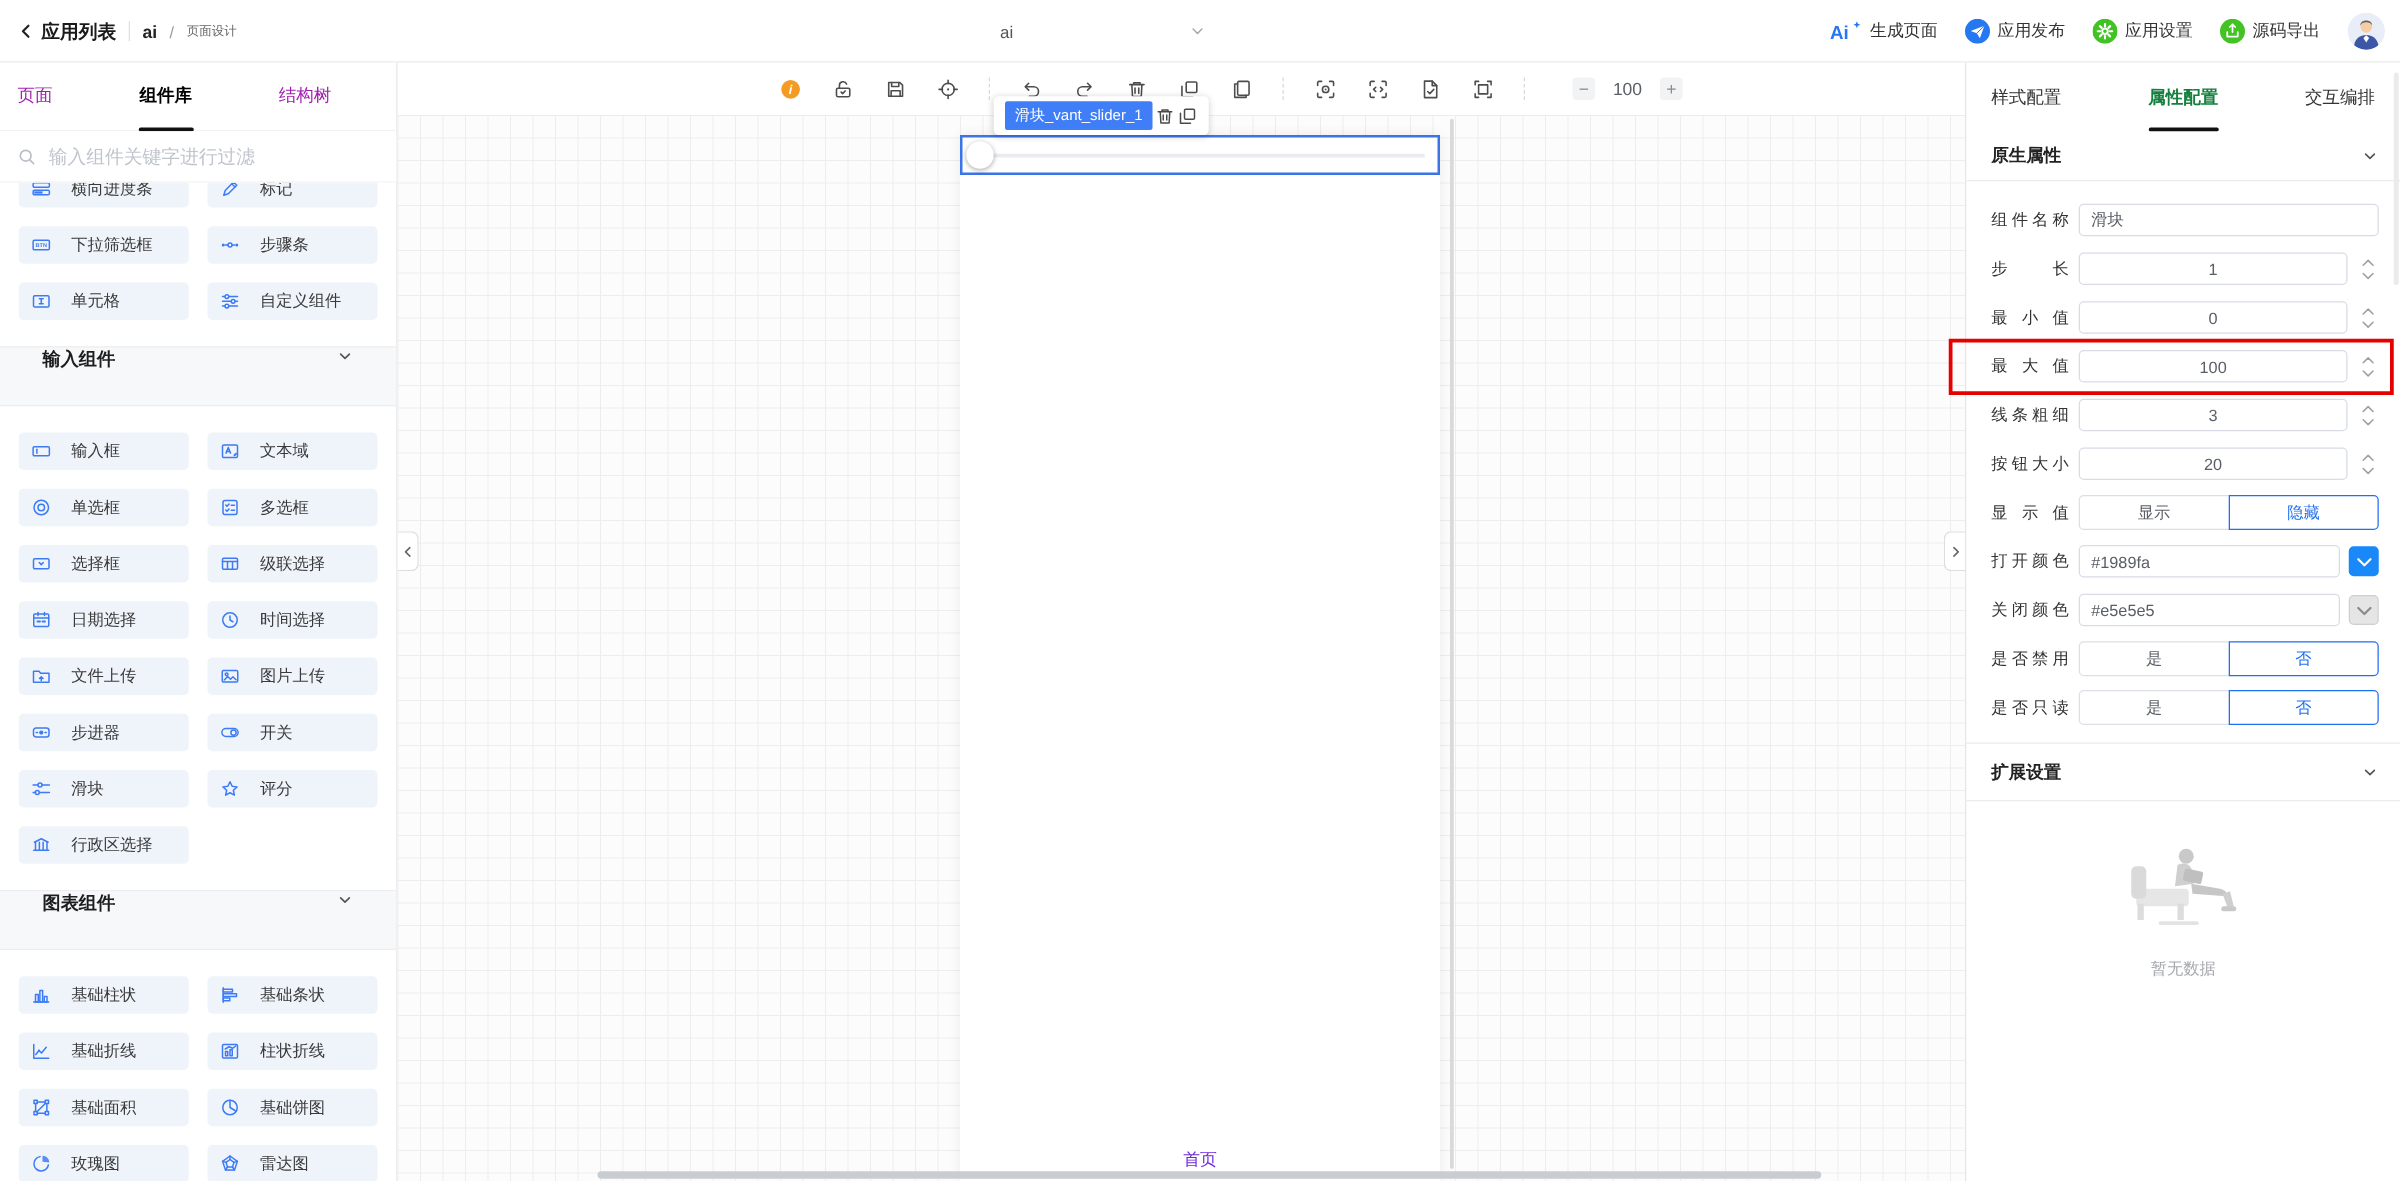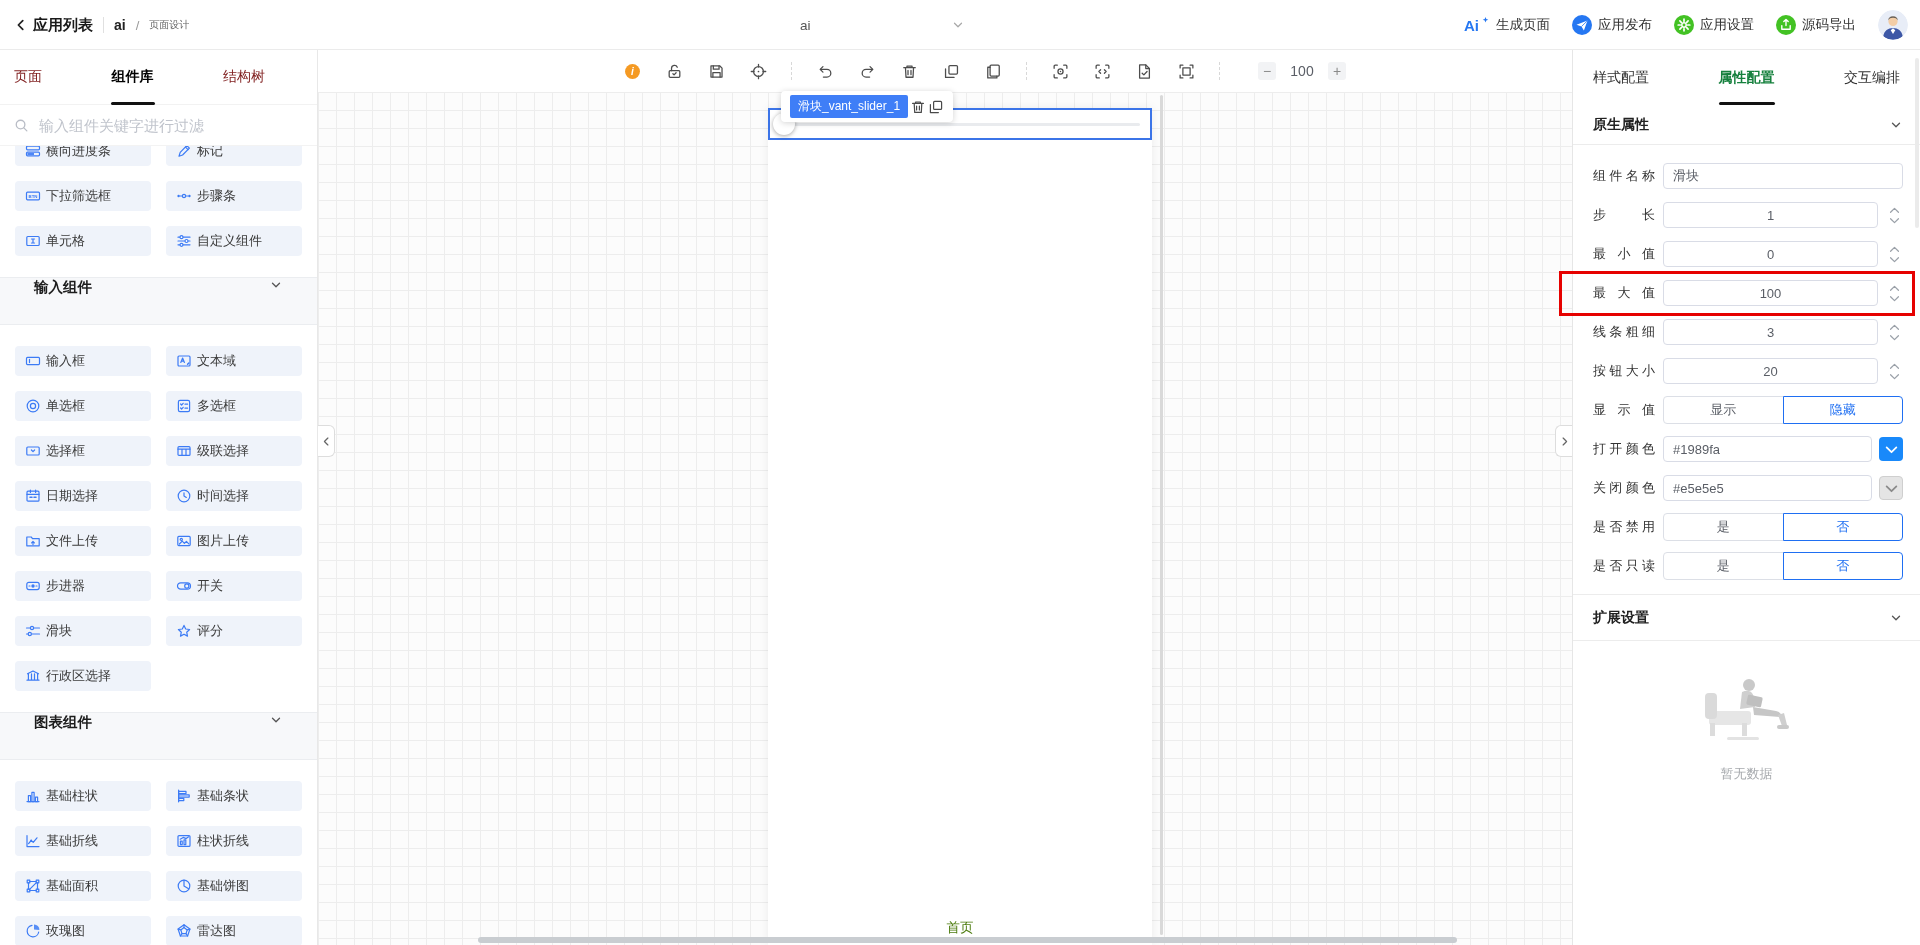--- a/index.html
+++ b/index.html
@@ -22,33 +22,33 @@
   .h-center .pg{font-size:13.5px;color:#555;}
   .h-right{position:absolute;right:12px;top:0;height:50px;display:flex;align-items:center;gap:22px;}
   .h-action{display:flex;align-items:center;gap:6px;font-size:13.5px;color:#333;cursor:pointer;}
   .avatar{width:30px;height:30px;border-radius:50%;overflow:hidden;display:block;}
 
   
   aside{position:absolute;left:0;top:50px;width:318px;bottom:0;background:#fff;
     border-right:1px solid #e8e8e8;display:flex;flex-direction:column;z-index:20;}
   .s-tabs{height:55px;flex:none;display:flex;align-items:center;justify-content:space-between;
     padding:0 52px 0 14px;border-bottom:1px solid #f2f2f2;}
-  .s-tab{position:relative;height:55px;display:flex;align-items:center;font-size:14px;color:#7f1d1d;cursor:pointer;}
+  .s-tab{position:relative;height:55px;display:flex;align-items:center;font-size:14px;color:#a21caf;cursor:pointer;}
   .s-tab.active{font-weight:bold;color:#000;}
   .s-tab.active::after{content:"";position:absolute;left:50%;transform:translateX(-50%);
     bottom:0;width:44px;height:3px;background:#111;border-radius:2px;}
   .s-search{height:41px;flex:none;display:flex;align-items:center;gap:8px;padding:0 14px;
     border-bottom:1px solid #f3f3f3;background:#fff;position:relative;z-index:3;}
   .s-search input{border:none;outline:none;flex:1;font-size:15px;color:#1d4ed8;background:transparent;}
   .s-search input::placeholder{color:#c0c4cc;}
   .s-list{flex:1;overflow:hidden;position:relative;}
   .c-grid{display:grid;grid-template-columns:1fr 1fr;gap:15px;padding:0 15px;margin:21px 0;}
   .c-grid.clipped{margin-top:-10px;}
   .c-item{height:30px;background:#eff3fa;border-radius:4px;display:flex;align-items:center;
-    gap:5px;padding:0 10px;cursor:grab;}
+    gap:16px;padding:0 10px;cursor:grab;}
   .c-item-label{font-size:13px;color:#3a3a3a;white-space:nowrap;}
   .c-section{height:48px;background:#f7f8fa;border-top:1px solid #ebedf0;border-bottom:1px solid #ebedf0;
     display:flex;align-items:flex-start;padding:0 34px;cursor:pointer;}
   .c-section-title{font-size:14.5px;font-weight:bold;color:#1d1d1d;}
   .c-section .ic{margin-left:auto;}
 
   
   main{position:absolute;left:318px;top:50px;right:348px;bottom:0;background:#fff;}
   .toolbar{position:absolute;top:0;left:0;right:0;height:42px;background:#fff;display:flex;
     align-items:center;gap:24px;padding-left:305px;z-index:5;}
@@ -62,23 +62,23 @@
     background:linear-gradient(#ededed 1px,transparent 1px) 0 0/18px 18px,
                linear-gradient(90deg,#ededed 1px,transparent 1px) 0 0/18px 18px,#fcfcfc;}
   .phone{position:absolute;left:450px;top:16px;bottom:0;width:384px;background:#fff;
     box-shadow:0 0 10px rgba(0,0,0,.07);}
   .sel{position:absolute;left:0;top:0;right:0;height:32px;border:2px solid #3b74e8;background:#fff;cursor:pointer;}
   .v-track{position:absolute;left:10px;right:10px;top:13px;height:2.5px;background:#e9ebee;border-radius:2px;}
   .v-handle{position:absolute;left:3px;top:3px;width:22px;height:22px;border-radius:50%;background:#fff;
     box-shadow:0 1px 4px rgba(0,0,0,.35);cursor:grab;}
   .phone-footer{position:absolute;left:0;right:0;bottom:0;height:34px;background:#fff;display:flex;
     align-items:center;justify-content:center;}
-  .phone-footer span{color:#4d7c0f;font-size:13.5px;cursor:pointer;}
-  .badge{position:absolute;left:463px;top:27px;height:31px;background:#fff;border-radius:4px;
-    box-shadow:0 1px 6px rgba(0,0,0,.18);display:flex;align-items:center;gap:2px;padding:0 9px;z-index:10;margin-top:14px;}
+  .phone-footer span{color:#6d28d9;font-size:13.5px;cursor:pointer;}
+  .badge{position:absolute;left:477px;top:27px;height:31px;background:#fff;border-radius:4px;
+    box-shadow:0 1px 6px rgba(0,0,0,.18);display:flex;align-items:center;gap:2px;padding:0 9px;z-index:10;}
   .badge-chip{background:#3f7ef7;color:#fff;font-size:12px;padding:3px 8px;border-radius:2px;white-space:nowrap;}
   .badge .t-btn{width:16px;height:16px;}
   .vscroll{position:absolute;left:842px;top:45px;bottom:10px;width:3px;background:#d9d9d9;border-radius:2px;}
   .hscroll{position:absolute;left:160px;bottom:2px;width:979px;height:6px;background:#c9cdd1;border-radius:3px;}
   .expander{position:absolute;top:375px;width:17px;height:32px;background:#fff;border:1px solid #ddd;
     display:flex;align-items:center;justify-content:center;cursor:pointer;z-index:6;}
   .expander.left{left:0;border-left:none;border-radius:0 6px 6px 0;}
   .expander.right{right:0;border-right:none;border-radius:6px 0 0 6px;}
 
   

